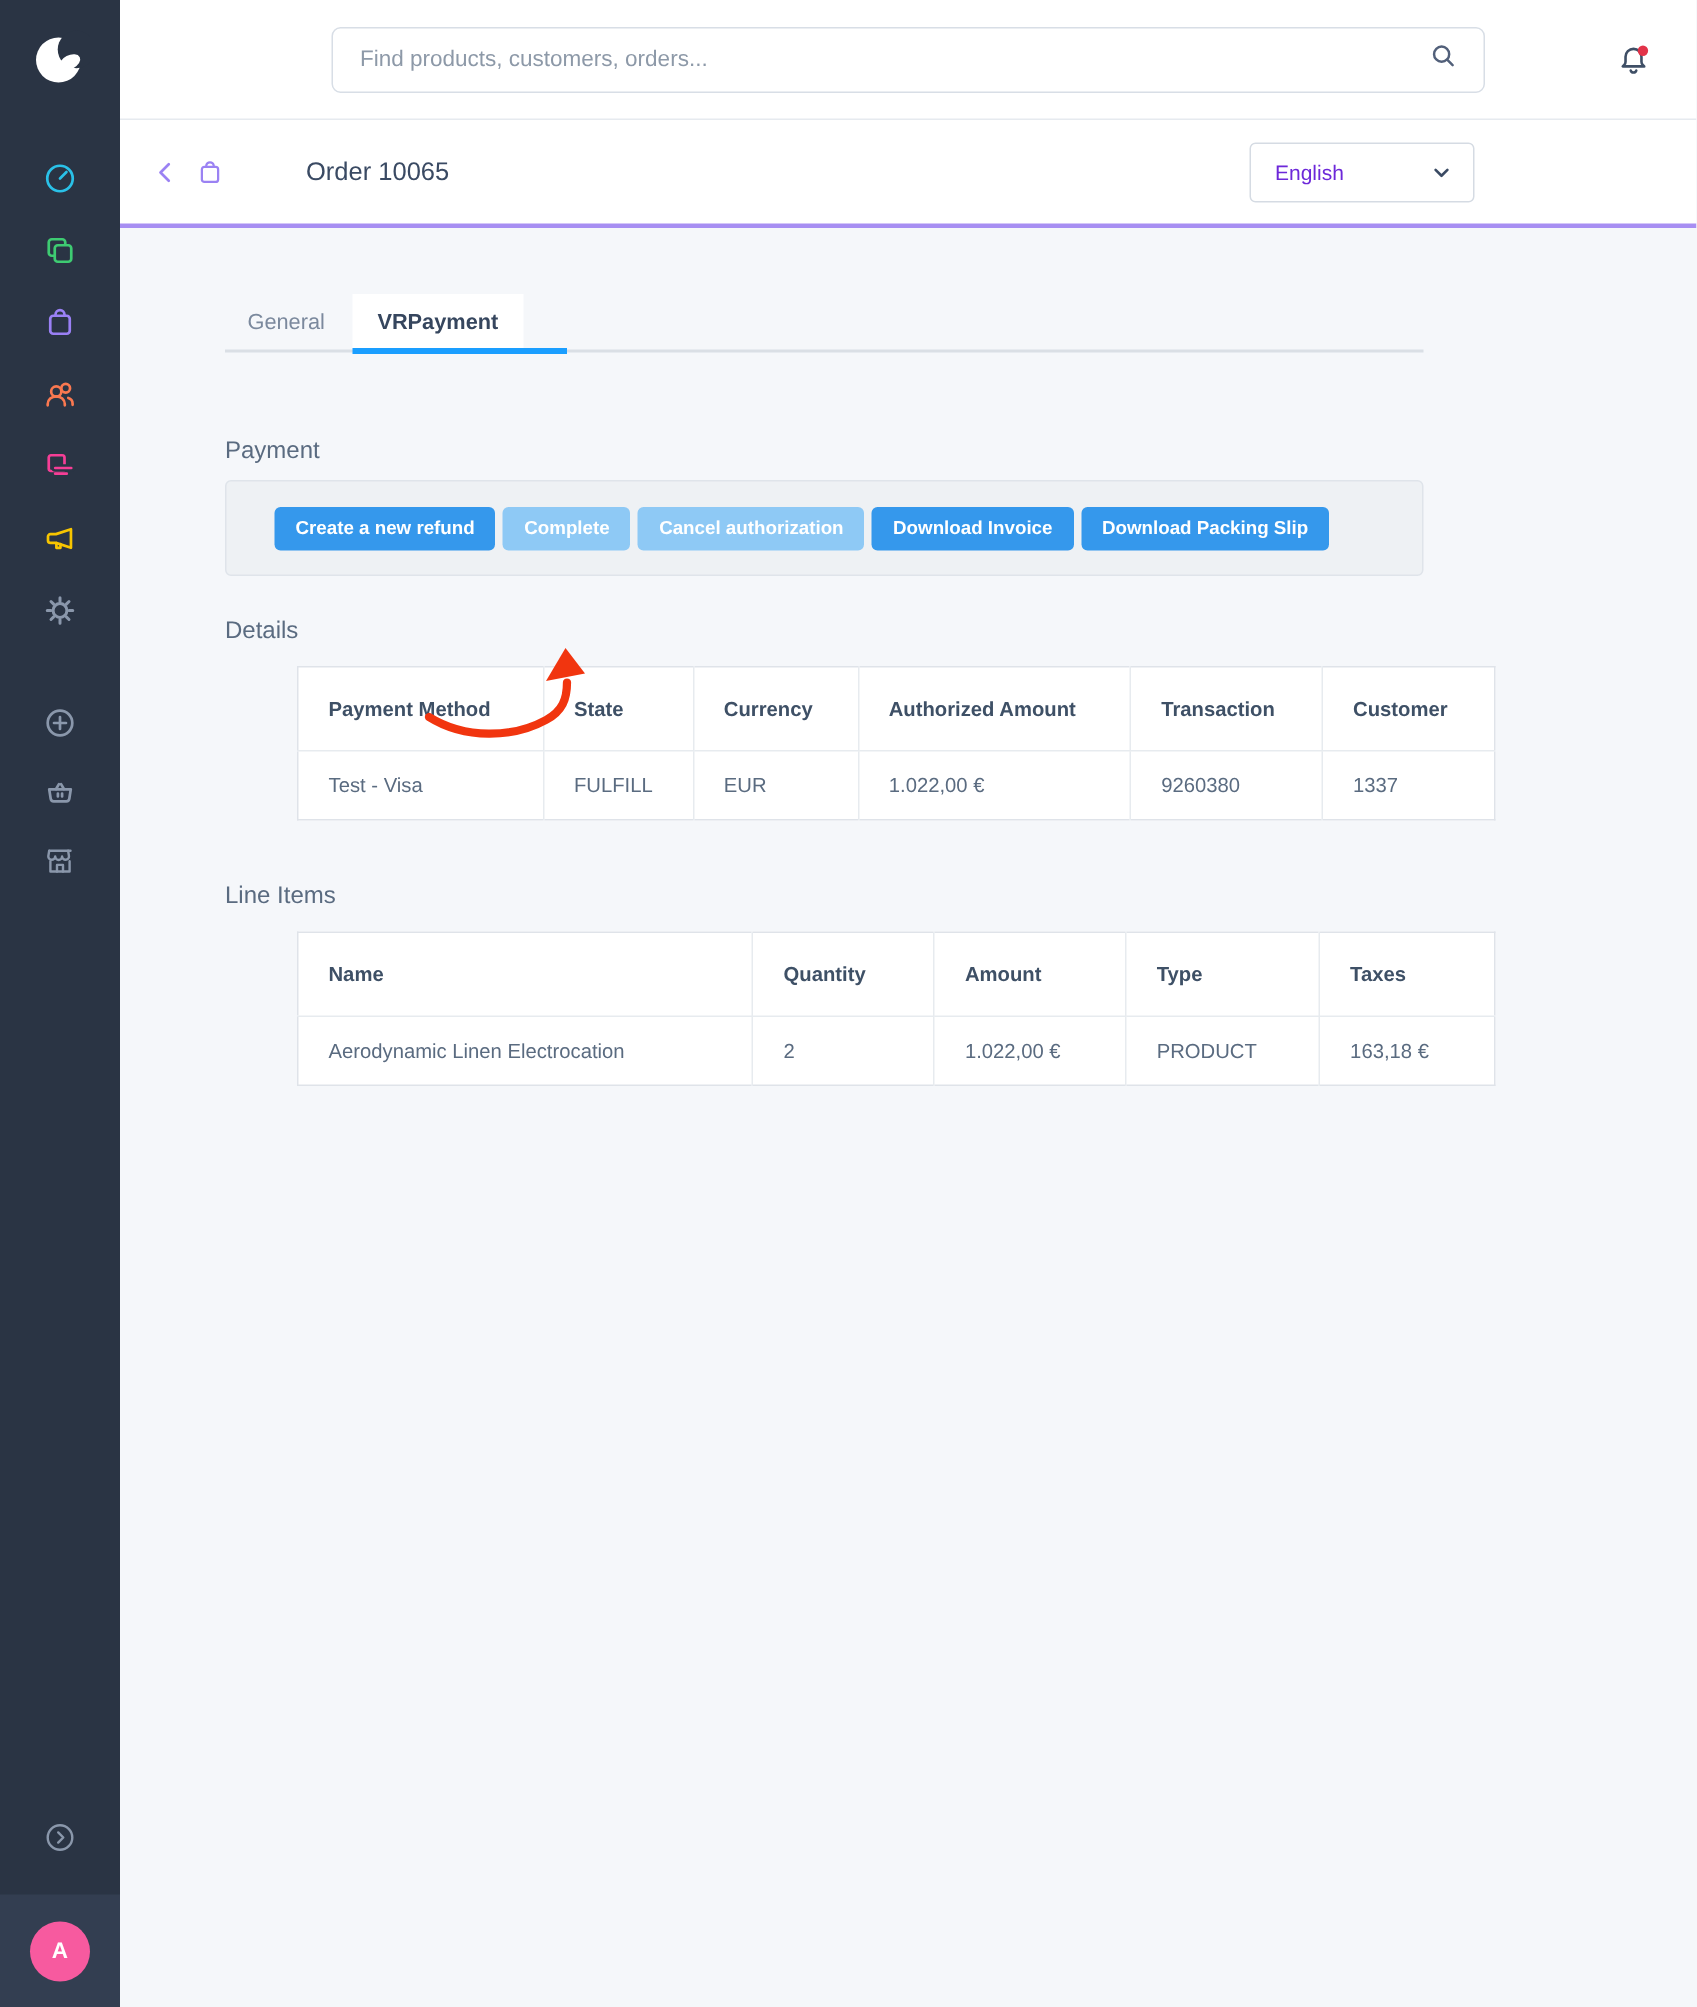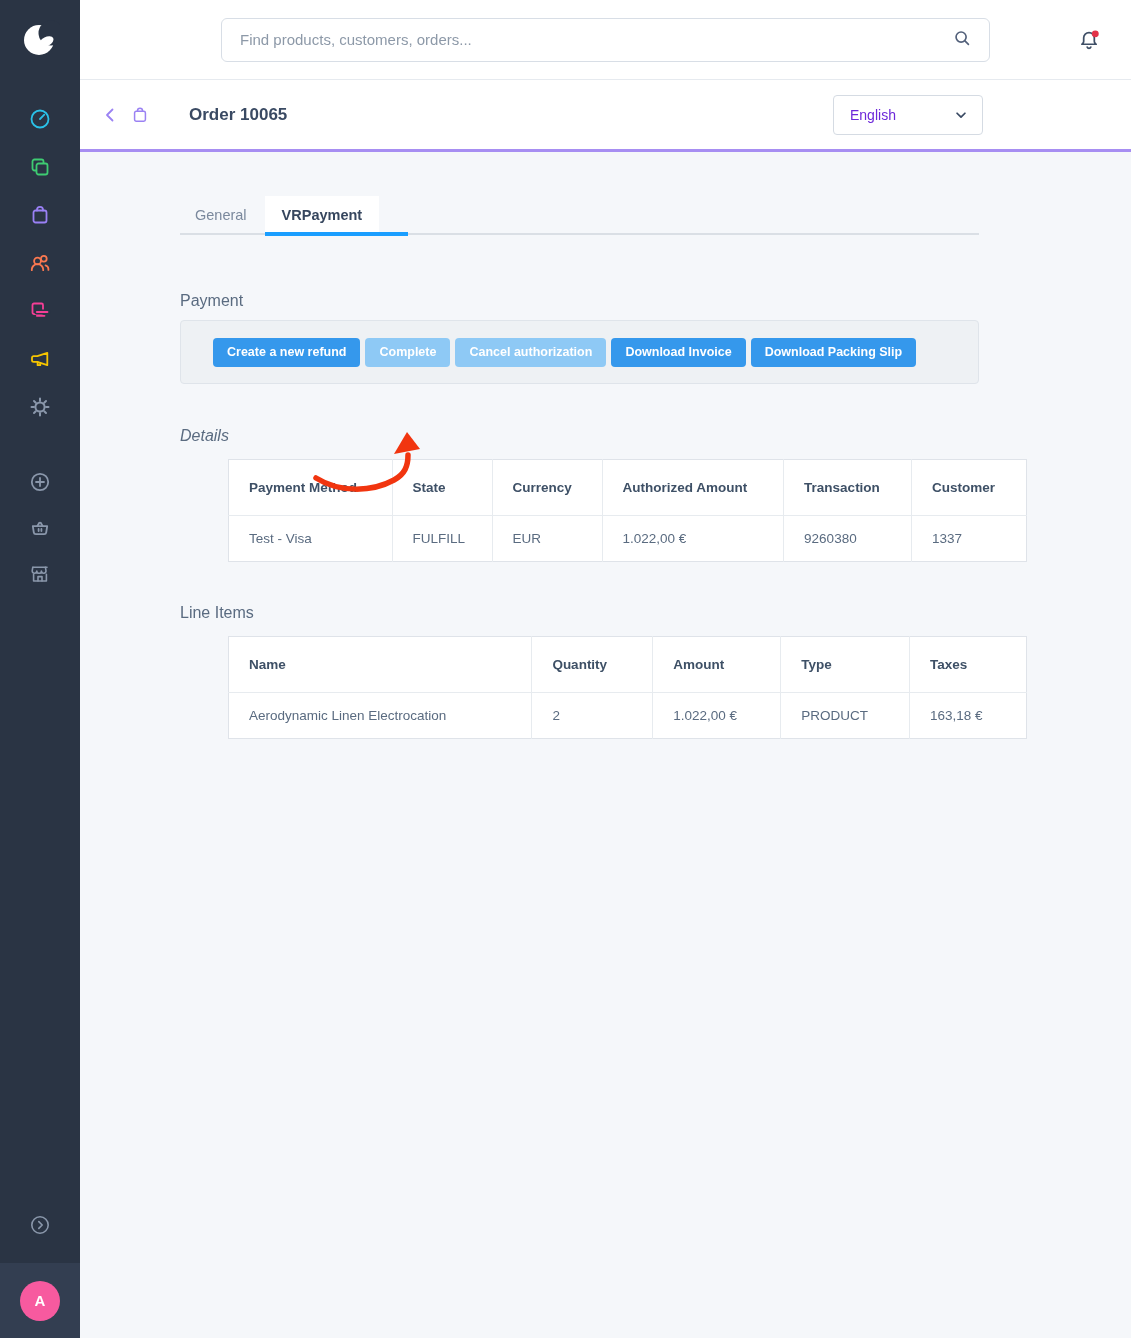--- a/index.html
+++ b/index.html
@@ -55,48 +55,48 @@
   .search-box input::placeholder { color:#8d99a8; }
   .search-icon { color:#52607a; cursor:pointer; }
   .bell-wrap { position:absolute; right:29px; top:28px; width:26px; height:26px; cursor:pointer; color:#3f4f66; }
   
   .smartbar {
     height:72px; background:#fff; border-bottom:3px solid #a78ef2;
     display:flex; align-items:center;
   }
   .back-icon { margin-left:21px; width:18px; height:18px; color:#9b82f3; cursor:pointer; }
   .module-icon { margin-left:11px; width:20px; height:20px; color:#9b82f3; }
-  .page-title { margin-left:39px; font-size:17px; font-weight:700; color:#3a4a63; }
+  .page-title { margin-left:54px; font-size:17px; font-weight:400; color:#3a4a63; }
   .lang-select {
     margin-left:auto; margin-right:148px; width:150px; height:40px;
     border:1px solid #d5dbe3; border-radius:4px; background:#fff;
     display:flex; align-items:center; padding:0 14px 0 16px; cursor:pointer;
   }
   .lang-select .lang-label { flex:1; font-size:14px; color:#6d28d9; }
   .lang-select svg { width:14px; height:14px; color:#3a4a63; }
   
-  .content { flex:1; background:#f5f7fa; padding:0 100px; }
+  .content { flex:1; background:#f5f7fa; padding:0 70px; }
   .container { width:799px; position:relative; }
   .tabbar {
     margin-top:44px; display:flex; align-items:stretch;
     border-bottom:2px solid #dadfe5; height:39px; padding-left:15px;
   }
   .tab {
     display:flex; align-items:center; font-size:14.5px; color:#7b899d; cursor:pointer;
   }
   .tab-active {
     margin-left:18px; background:#fff; color:#36465e; font-weight:700;
     padding:0 17px; position:relative;
   }
   .tab-underline {
     position:absolute; left:0; bottom:-3px; height:4px; width:143px;
     background:#1a9eff;
   }
   .section-heading { margin-top:57px; font-size:16px; color:#5a6b80; font-weight:400; }
-  .section-heading.tight { margin-top:43px;font-style:italic; }
+  .section-heading.tight { margin-top:28px; }
   .btn-panel {
     margin-top:10px; height:64px; background:#eef1f4;
     border:1px solid #dfe4ea; border-radius:4px;
     display:flex; align-items:center; gap:5px; padding-left:32px;
   }
   .btn {
     height:29px; border:none; border-radius:4px; padding:0 14px;
     font-family:"Liberation Sans", sans-serif;
     font-size:12.5px; font-weight:700; color:#fff; background:#3598ec; cursor:pointer;
   }

